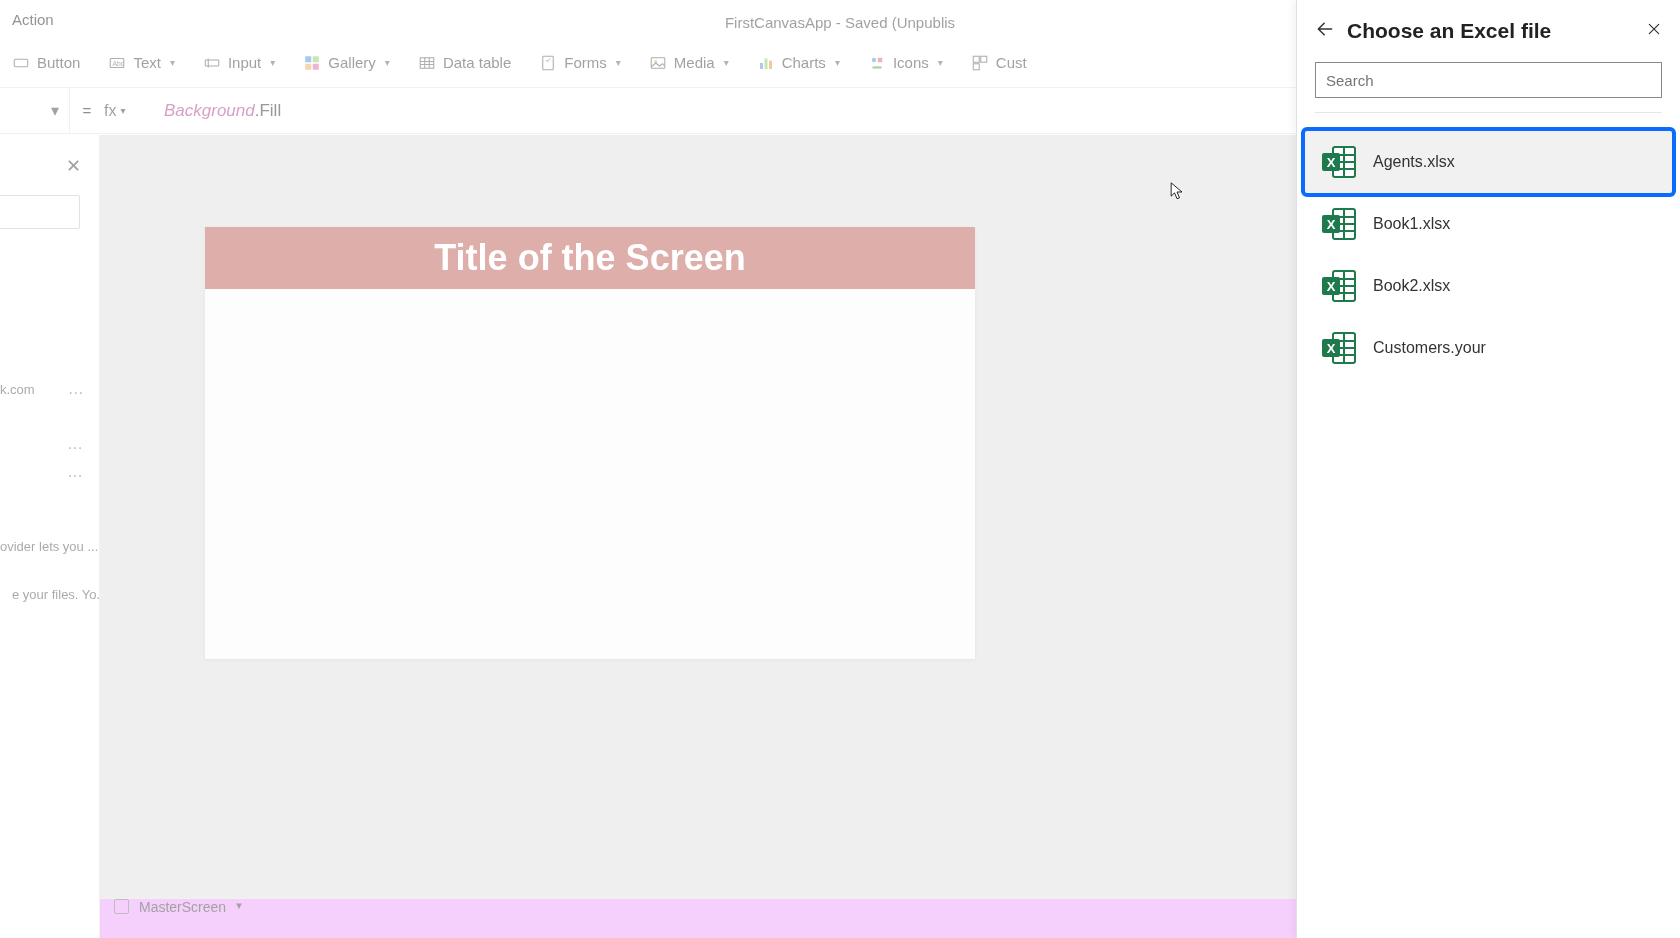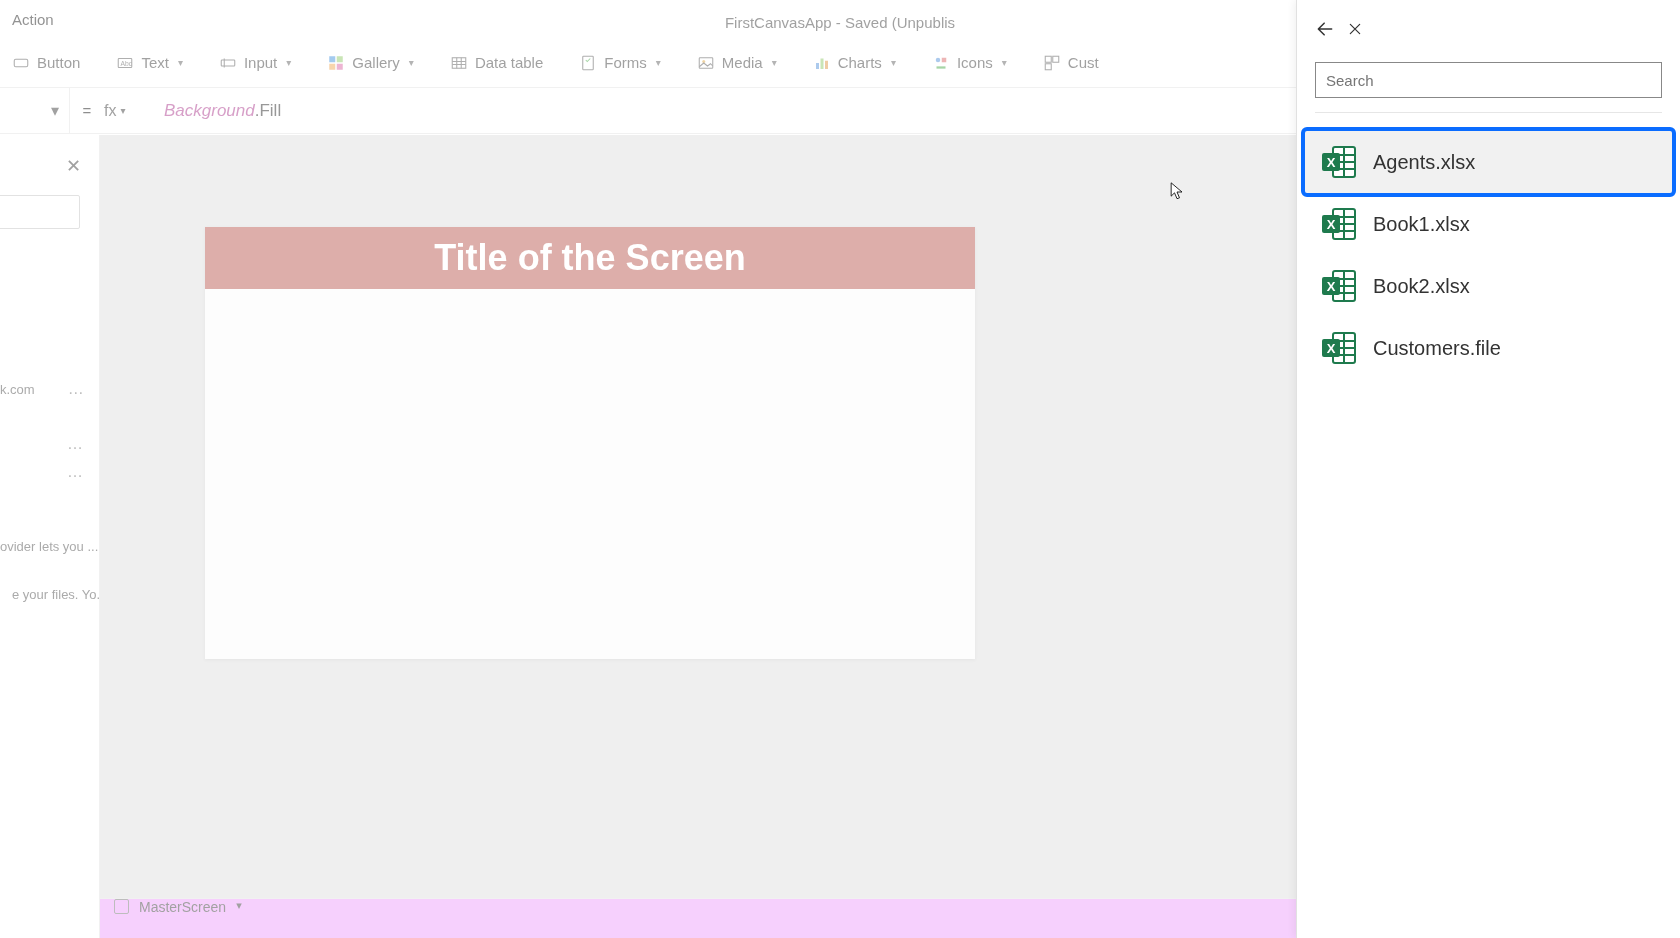--- a/index.html
+++ b/index.html
@@ -7,21 +7,21 @@
   .app { position: relative; width: 100%; height: 100%; }
 
   
   .dimmed { position: absolute; inset: 0; background: #fff; opacity: 0.55; pointer-events: none; }
 
   
   .top-row { height: 38px; display: flex; align-items: center; justify-content: space-between; padding: 0 12px; font-size: 15px; color: #3a3a3a; }
   .top-row .title-center { position: absolute; left: 50%; transform: translateX(-50%); color: #555; font-size: 15px; margin-top: 6px; }
 
   
-  .ribbon { height: 50px; border-bottom: 1px solid #e6e6e6; display: flex; align-items: center; gap: 36px; padding-left: 12px; }
+  .ribbon { height: 50px; border-bottom: 1px solid #e6e6e6; display: flex; align-items: center; gap: 28px; padding-left: 12px; }
   .ribbon-item { display: inline-flex; align-items: center; gap: 7px; color: #555; font-size: 15px; }
   .ribbon-item .chev { font-size: 10px; color: #777; margin-left: 2px; }
   .ribbon-icon { width: 18px; height: 18px; display: inline-block; }
 
   
   .formula-row { height: 46px; border-bottom: 1px solid #e6e6e6; display: flex; align-items: center; }
   .formula-dropdown { width: 70px; height: 100%; border-right: 1px solid #e6e6e6; display: flex; align-items: center; justify-content: flex-end; padding-right: 10px; color: #555; }
   .formula-equals { width: 34px; text-align: center; color: #333; font-size: 15px; }
   .formula-fx { width: 50px; display: flex; align-items: center; gap: 4px; color: #555; }
   .formula-fx .chev { font-size: 10px; }
@@ -54,21 +54,21 @@
   .side-panel { position: absolute; right: 0; top: 0; width: 384px; bottom: 0; background: #fff; border-left: 1px solid #e1e1e1; box-shadow: -2px 0 8px rgba(0,0,0,0.06); z-index: 10; display: flex; flex-direction: column; }
   .side-panel .panel-header { height: 62px; display: flex; align-items: center; padding: 0 18px; gap: 12px; }
   .side-panel .panel-header .back { font-size: 20px; color: #333; cursor: pointer; text-decoration: none; }
   .side-panel .panel-header .title { font-size: 21px; font-weight: 600; color: #222; flex: 1; }
   .side-panel .panel-header .close { font-size: 18px; color: #333; cursor: pointer; }
   .side-panel .search-wrap { padding: 0 18px 14px; }
   .side-panel .search-input { width: 100%; height: 36px; border: 1.5px solid #888; padding: 0 10px; font-size: 15px; outline: none; }
   .side-panel .divider { height: 1px; background: #e6e6e6; margin: 0 18px 18px; }
   .side-panel .file-list { flex: 1; padding: 0 8px; }
   .file-item { display: flex; align-items: center; gap: 14px; height: 62px; padding: 0 14px; border-radius: 2px; cursor: pointer; position: relative; }
-  .file-item .label { font-size: 20px; color: #333; }
+  .file-item .label { font-size: 16px; color: #333; }
   .file-item.selected { outline: 4px solid #0a6cff; background: #f1f1f1; }
   .excel-icon { width: 40px; height: 40px; flex-shrink: 0; }
 
   .cursor { position: absolute; width: 14px; height: 20px; z-index: 50; pointer-events: none; }
 
   
   .ri-svg { stroke: #6e6e6e; fill: none; stroke-width: 1.4; }
 </style>
 </head>
 <body>
@@ -232,20 +232,21 @@
 
   </div>
 
   <div class="side-panel">
     <div class="panel-header">
       <span class="back">
         <svg width="20" height="20" viewBox="0 0 24 24">
             <path d="M20 12 H5 M11 5 L4 12 L11 19" stroke="#333" stroke-width="1.8" fill="none" stroke-linecap="round" stroke-linejoin="round"></path>
           </svg>
       </span>
+      <span class="title">Choose an Excel file</span>
       <span class="close">
         <svg width="16" height="16" viewBox="0 0 24 24">
             <path d="M5 5 L19 19 M19 5 L5 19" stroke="#333" stroke-width="1.8" stroke-linecap="round"></path>
           </svg>
       </span>
     </div>
     <div class="search-wrap">
       <input class="search-input" placeholder="Search" style="">
     </div>
     <div class="divider"></div>
@@ -293,21 +294,21 @@
       <div class="file-item">
         <svg class="excel-icon" viewBox="0 0 40 40">
           <rect x="14" y="5" width="22" height="30" rx="2" fill="#fff" stroke="#1e7a4d" stroke-width="2"></rect>
           <line x1="14" y1="13" x2="36" y2="13" stroke="#1e7a4d" stroke-width="2"></line>
             <line x1="14" y1="20" x2="36" y2="20" stroke="#1e7a4d" stroke-width="2"></line>
             <line x1="14" y1="27" x2="36" y2="27" stroke="#1e7a4d" stroke-width="2"></line>
             <line x1="25" y1="5" x2="25" y2="35" stroke="#1e7a4d" stroke-width="2"></line>
           <rect x="3" y="11" width="18" height="18" rx="2" fill="#1e7a4d"></rect>
           <text x="12" y="25" font-size="13" font-weight="700" fill="#fff" text-anchor="middle">X</text>
         </svg>
-        <span class="label">Customers.file</span>
+        <span class="label">Customers.your</span>
       </div>
 
     </div>
   </div>
 
   <svg class="cursor" style="left:1170px; top:182px;" viewBox="0 0 16 24">
     <path d="M1 1 L1 17 L5 13 L8 20 L11 19 L8 12 L14 12 Z" fill="#fff" stroke="#000" stroke-width="1"></path>
   </svg>
 
 </div>

